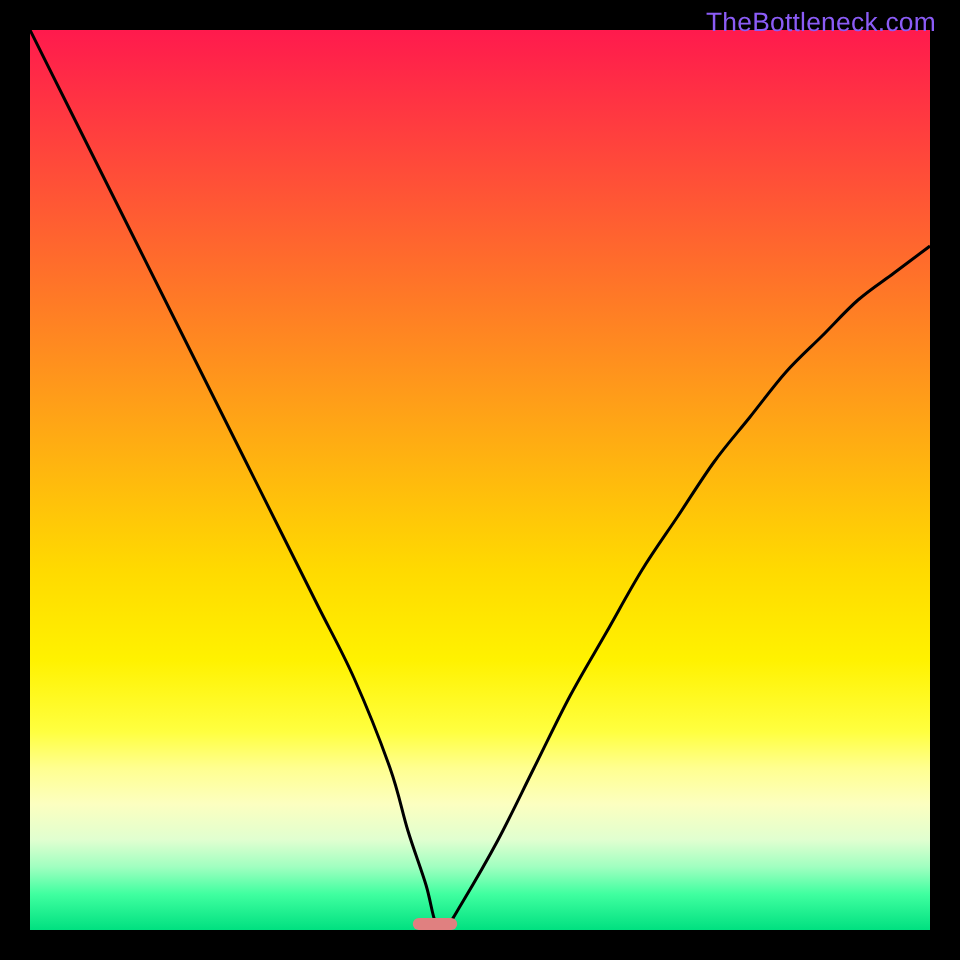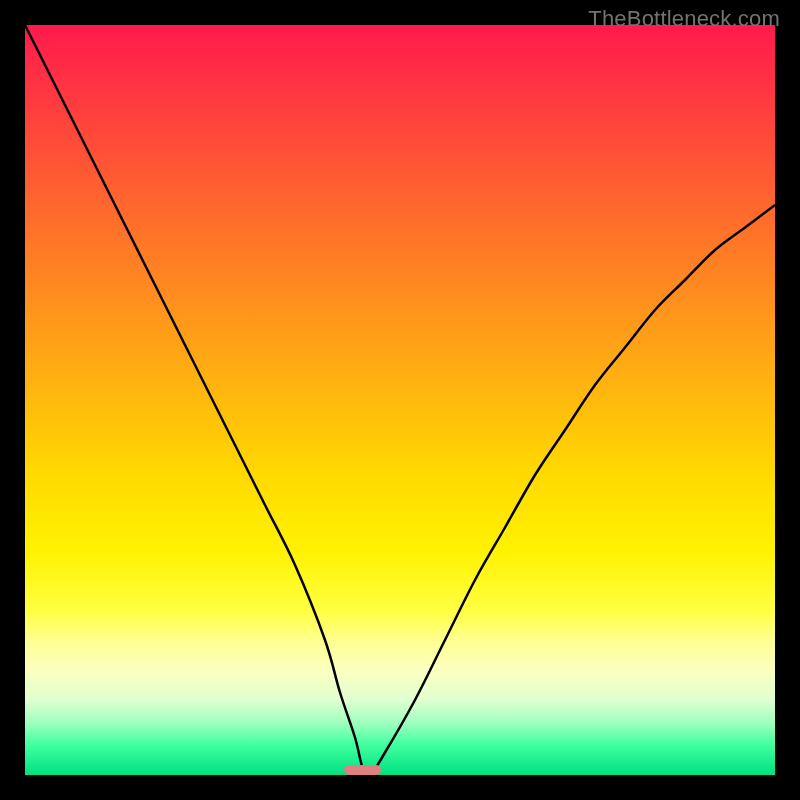--- a/index.html
+++ b/index.html
@@ -31,21 +31,21 @@
         #e0ffd0 90%,
         #a0ffc0 93%,
         #40ffa0 96%,
         #00e080 100%
       );
     }
     .watermark {
       position: absolute;
       top: 6px;
       right: 20px;
-      color: #737373;
+      color: #8b5cf6;
       font-size: 22px;
       font-weight: normal;
       z-index: 10;
       letter-spacing: 0.2px;
     }
     .curve-svg {
       position: absolute;
       left: 0;
       top: 0;
       width: 750px;

